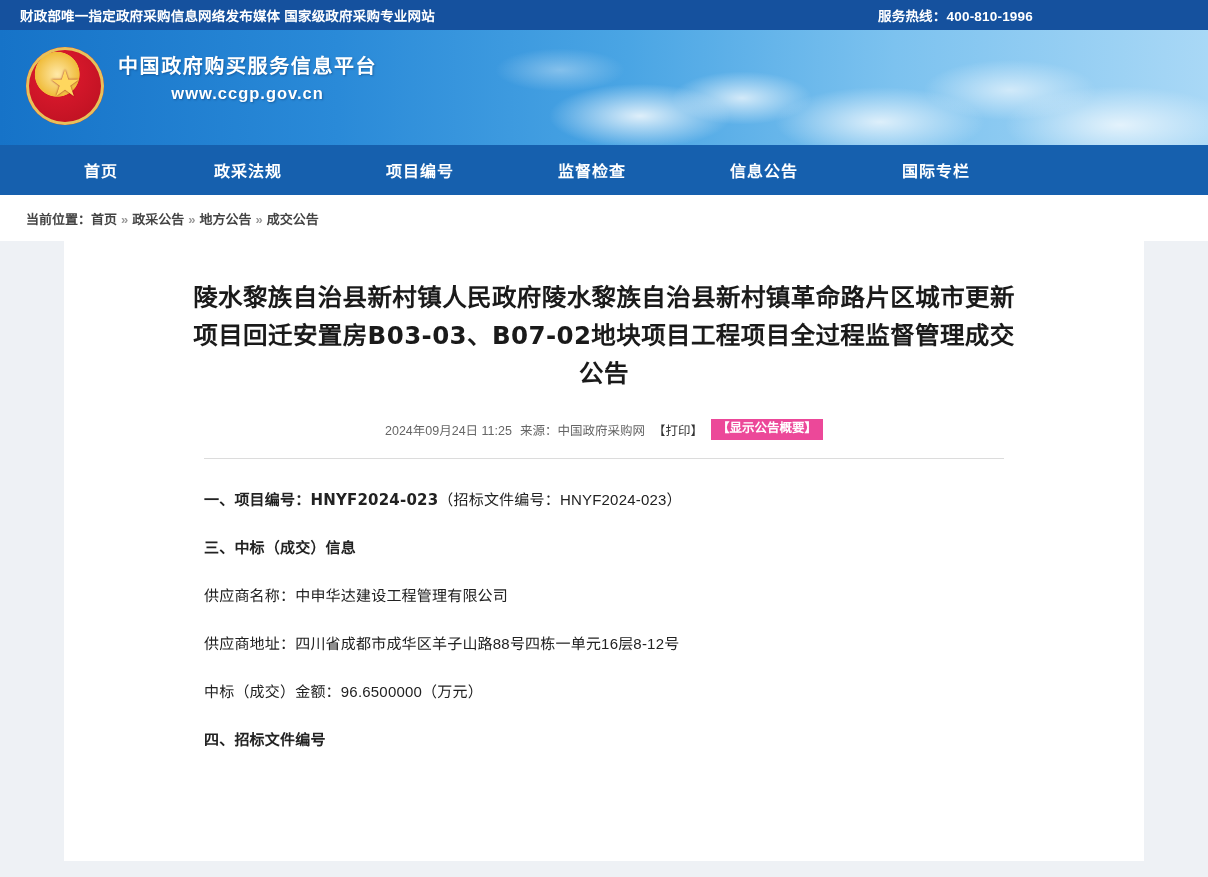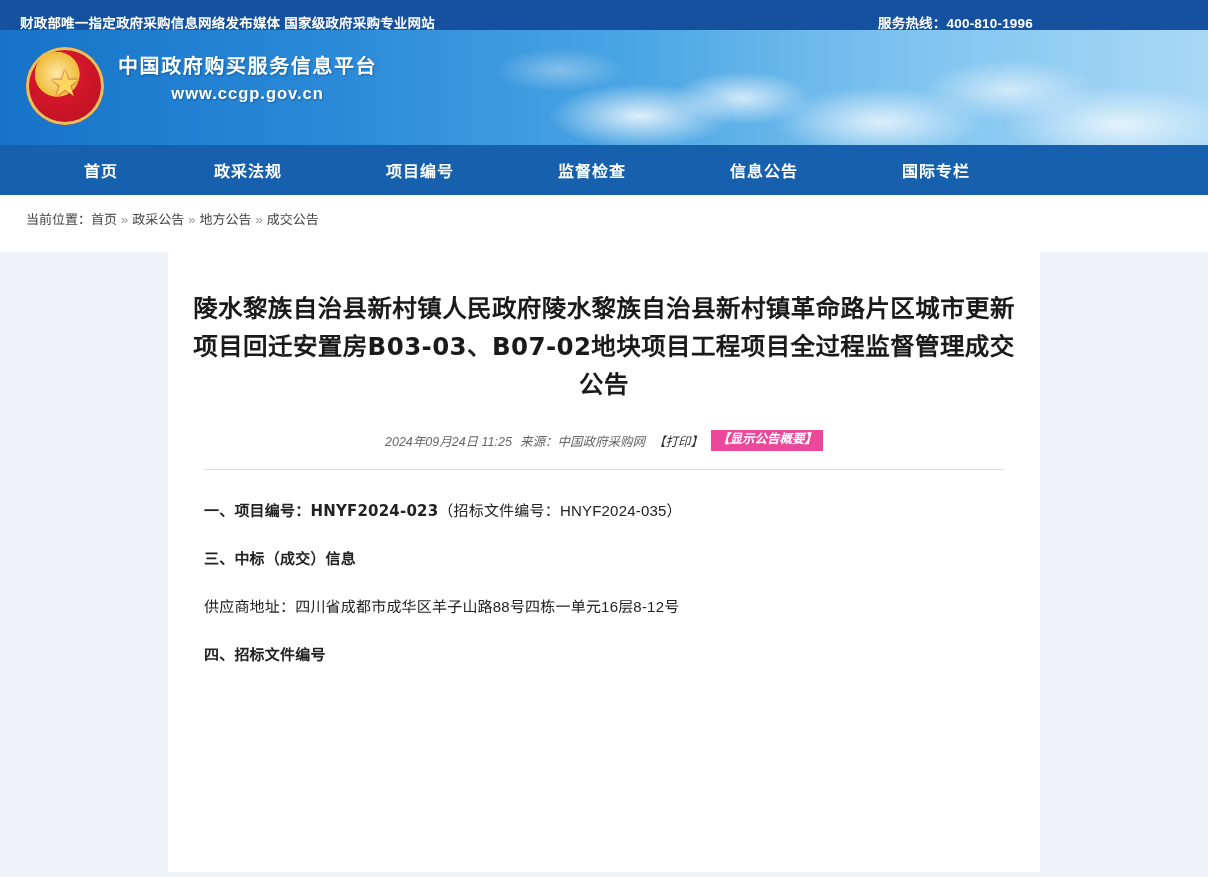--- a/index.html
+++ b/index.html
@@ -14,23 +14,23 @@
     overflow: hidden;
     position: relative;
   }
 
   
   .topbar {
     height: 30px;
     background: #15519e;
     color: #ffffff;
     display: flex;
-    align-items: flex-start;
+    align-items: center;
     justify-content: space-between;
-    padding: 12px 20px;
+    padding: 0 20px;
     box-sizing: border-box;
     font-size: 13.5px;
     font-weight: bold;
     letter-spacing: .2px;
   }
   .topbar .left { white-space: nowrap; }
   .topbar .right { white-space: nowrap; padding-right: 155px; }
 
   
   .banner {
@@ -134,36 +134,37 @@
     height: 46px;
     display: flex;
     align-items: center;
     padding-left: 26px;
     box-sizing: border-box;
   }
   .crumb {
     font-size: 13px;
     color: #444444;
     white-space: nowrap;
+    font-weight: bold;
   }
   .crumb a {
     color: #444444;
     text-decoration: none;
     cursor: pointer;
   }
   .crumb .sep { color: #999999; margin: 0 4px; }
 
   
   .page {
     background: #eef1f5;
     padding-bottom: 40px;
   }
   .card {
-    width: 872px;
-    margin: 11px auto;
+    width: 1080px;
+    margin: 0 auto;
     background: #ffffff;
     padding: 38px 0 22px 0;
     min-height: 620px;
     box-sizing: border-box;
   }
   .doc-title {
     width: 840px;
     margin: 0 auto;
     text-align: center;
     font-size: 24.5px;
@@ -176,21 +177,20 @@
   .doc-meta {
     margin-top: 26px;
     text-align: left;
     font-size: 12.5px;
     color: #666666;
     display: flex;
     justify-content: center;
     align-items: center;
     gap: 8px;
     flex-wrap: nowrap;
-    font-style: italic;
   }
   .doc-meta .print {
     color: #333333;
     cursor: pointer;
   }
   .summary-btn {
     display: inline-block;
     background: #ec4899;
     color: #ffffff;
     font-size: 12.5px;
@@ -271,31 +271,33 @@
       <span>来源：中国政府采购网</span>
       <span class="print">【打印】</span>
       <span class="summary-btn">【显示公告概要】</span>
     </div>
 
     <div class="divider"></div>
 
     <div class="content">
 
       <p class="para heading first">
-        <span>一、项目编号：HNYF2024-023</span><span class="normal">（招标文件编号：HNYF2024-035）</span>
+        <span>一、项目编号：HNYF2024-023</span><span class="normal">（招标文件编号：HNYF2024-023）</span>
       </p>
 
 
       <p class="para heading">
         <span>三、中标（成交）信息</span>
       </p>
 
+      <p class="para">供应商名称：中申华达建设工程管理有限公司</p>
 
       <p class="para">供应商地址：四川省成都市成华区羊子山路88号四栋一单元16层8-12号</p>
 
+      <p class="para">中标（成交）金额：96.6500000（万元）</p>
 
       <p class="para heading">
         <span>四、招标文件编号</span>
       </p>
 
     </div>
   </div>
 </div>
 
 </body></html>

